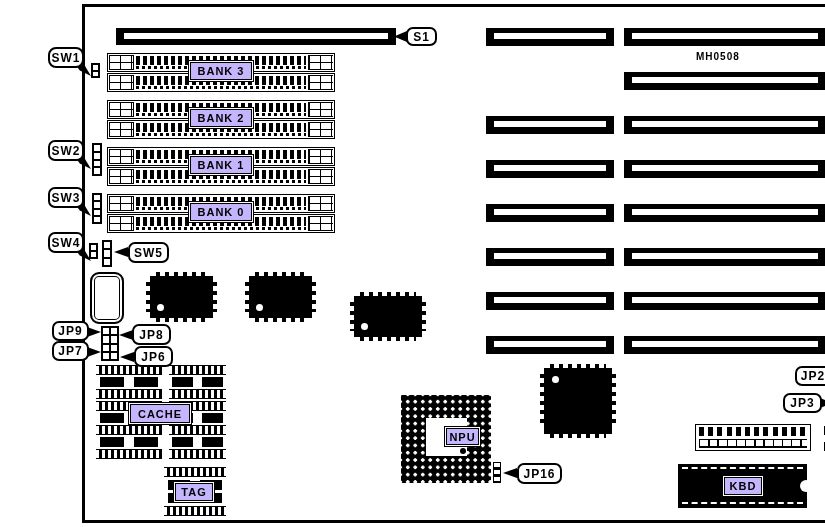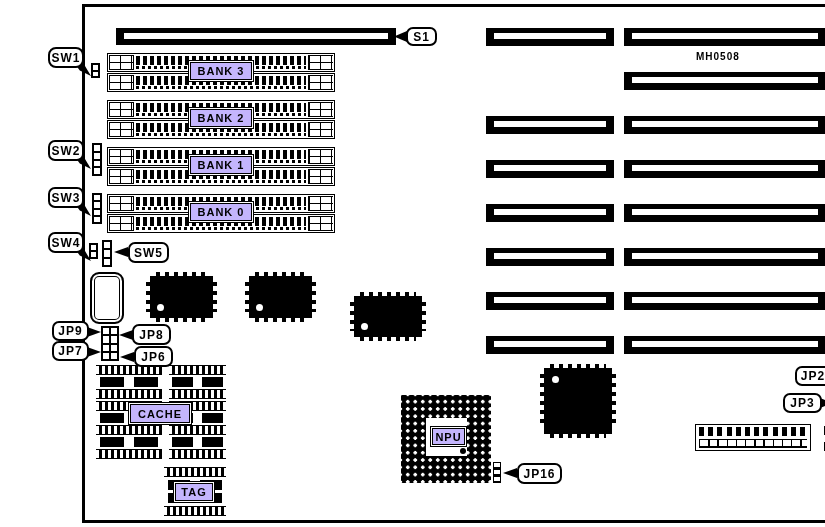--- a/index.html
+++ b/index.html
@@ -318,38 +318,44 @@
       <div class="dip-bars"></div>
       <div class="dip-perf"></div>
   </div>
   <div class="plate" style="left:131px;top:483px;width:38px;height:18px;">
       <span>TAG</span>
     </div>
 
 
   <div class="npu-grid" style="left:357px;top:395px;width:90px;height:88px;">
     <div class="npu-inner" style="left:25px;top:23px;width:41px;height:38px;">
-      <div class="plate" style="left:6px;top:10px;width:33px;height:17px;">
+      <div class="plate" style="left:20px;top:10px;width:33px;height:17px;">
           <span>NPU</span>
         </div>
       <div class="dotb" style="right:1px;bottom:2px;"></div>
     </div>
   </div>
 
   <div class="jrow" style="left:449px;top:462px;width:8px;height:21px;grid-auto-flow:row;">
       <b style="width:auto;height:4px;"></b>
       <b style="width:auto;height:4px;"></b>
       <b style="width:auto;height:4px;"></b>
     </div>
   <div class="tail tail-l" style="left:459px;top:468px;width:14px;height:10px;"></div>
   <div class="co" style="left:473px;top:463px;width:45px;height:21px;">
       <span>JP16</span>
     </div>
 
 
+  <div class="eprom" style="left:634px;top:464px;width:129px;height:44px;">
+    <div class="notch"></div>
+    <div class="plate" style="left:46px;top:13px;width:38px;height:18px;">
+        <span>KBD</span>
+      </div>
+  </div>
 
   <div class="pwr" style="left:651px;top:424px;width:116px;height:27px;">
     <div class="ptop"></div>
       <div class="pbot"></div>
   </div>
 
   <div class="co" style="left:751px;top:366px;width:36px;height:20px;">
       <span>JP2</span>
     </div>
   <div class="tail tail-dr" style="left:781px;top:376px;width:14px;height:10px;"></div>

